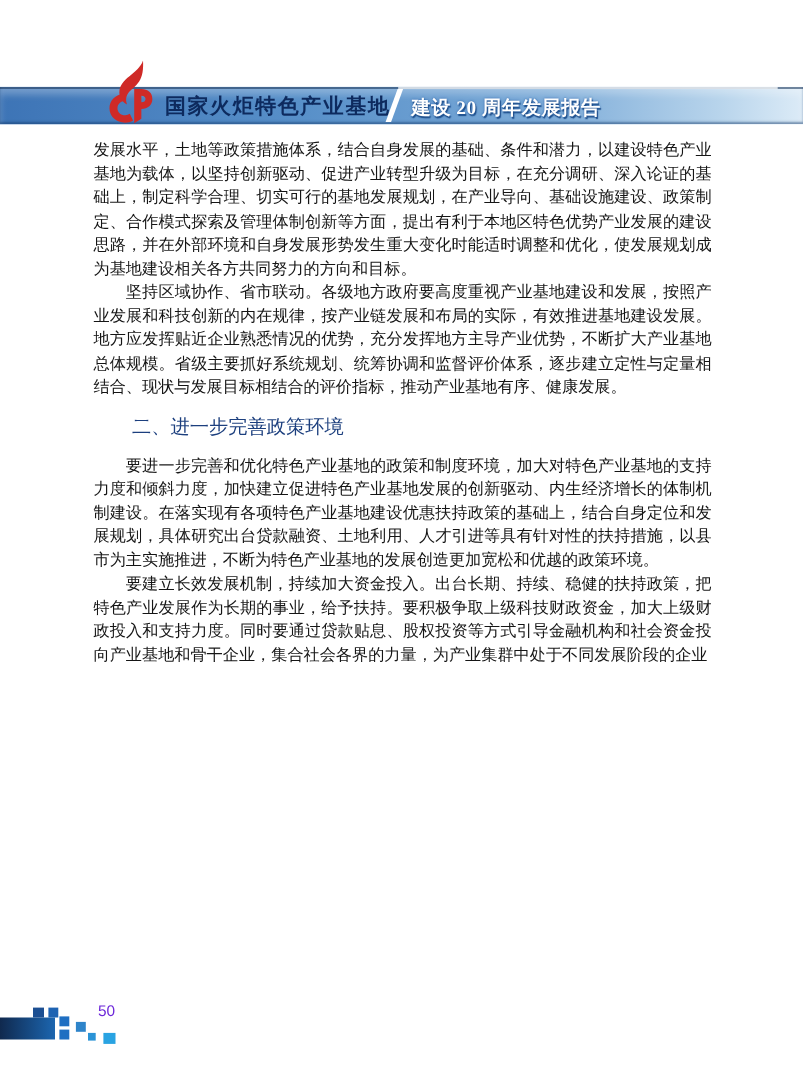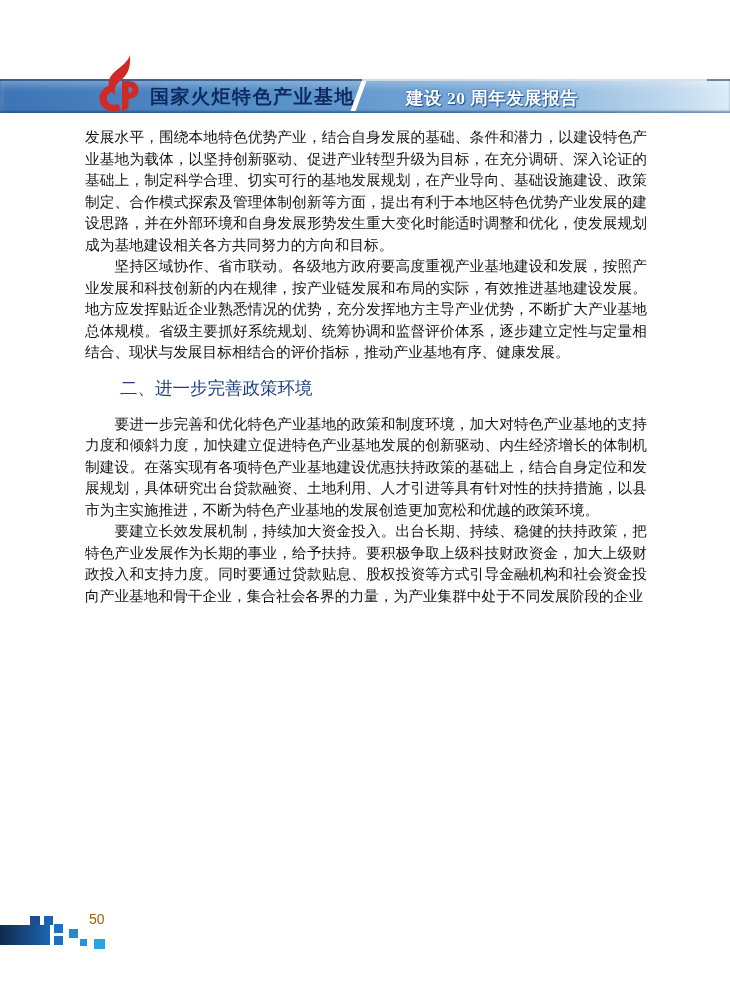--- a/index.html
+++ b/index.html
@@ -24,21 +24,20 @@
     color:#0d2a5e; letter-spacing:1.5px; white-space:nowrap;
   }
   .banner-slash {
     position:absolute; left:356px; top:81px; width:5px; height:30px;
     background:#ffffff; transform:skewX(-20deg);
   }
   .report-title {
     position:absolute; left:374px; top:86px; font-size:17.5px; font-weight:bold;
     color:#ffffff; letter-spacing:.5px; white-space:nowrap;
     text-shadow:1px 1px 1px #1d4e8c, 0 0 2px #2a5fa8;
-    margin-left:32px;
   }
   .logo { position:absolute; left:92px; top:55px; width:54px; height:62px; }
 
   
   .content {
     position:absolute; left:85px; top:127px; width:562px;
     font-size:14.7px; line-height:21.5px; color:#151515;
     text-align:justify;
   }
   .content p { margin:0; text-indent:2em; }
@@ -55,21 +54,21 @@
   .px-t1   { left:30px; top:916px; width:10px; height:9px; background:#1c4f92; }
   .px-t2   { left:44px; top:916px; width:9px;  height:9px; background:#1e63b2; }
   .px-r1   { left:54px; top:924px; width:9px;  height:9px; background:#1f6fc2; }
   .px-r2   { left:54px; top:936px; width:9px;  height:9px; background:#1f6fc2; }
   .px-m    { left:69px; top:929px; width:9px;  height:9px; background:#2e84ca; }
   .px-s    { left:80px; top:939px; width:7px;  height:7px; background:#2a93d6; }
   .px-l    { left:94px; top:939px; width:11px; height:10px; background:#29a3e2; }
   .page-number {
     position:absolute; left:89px; top:911px;
     font-family:"Liberation Sans","DejaVu Sans",sans-serif;
-    font-size:14px; color:#a16207;
+    font-size:14px; color:#6d28d9;
   }
 </style>
 </head>
 <body>
 
 <div class="page">
 
   <div class="banner"></div>
   <div class="banner-topline"></div>
 
@@ -77,21 +76,21 @@
     <path fill="#cf2a27" d="M38 0 C36 6 31 10 26 14 C20 18.5 16.5 23 16.5 29 C16.5 33.5 19 37.5 23.5 40 C22 36 22.5 32 25.5 28.5 C28 25.5 32 23 34.5 19 C37.5 14.5 38.5 8 38 0 Z"></path>
     <path fill="#cf2a27" d="M21 30 C12.5 31 7.5 36.5 7.5 43.5 C7.5 51 13.8 56.5 21.8 56.5 C24.4 56.5 26.9 55.9 29 54.5 L26 48.5 C24.8 49.3 23.4 49.8 21.8 49.8 C17.6 49.8 14.8 47 14.8 43.3 C14.8 39.9 17.2 37.3 21 36.8 Z"></path>
     <path fill="#cf2a27" fill-rule="evenodd" d="M30 26 L30 57 L36.5 53 L36.5 44 C42.5 44 46.5 40.5 46.5 35 C46.5 29.5 42.5 26 36.5 26 Z M36.5 32 C39 32 40.3 33.2 40.3 35 C40.3 36.8 39 38 36.5 38 Z"></path>
   </svg>
 
   <div class="brand-title">国家火炬特色产业基地</div>
   <div class="banner-slash"></div>
   <div class="report-title">建设 20 周年发展报告</div>
 
   <div class="content">
-    <p class="continued">发展水平，围绕本地特色优势产业，结合自身发展的基础、条件和潜力，以建设特色产业基地为载体，以坚持创新驱动、促进产业转型升级为目标，在充分调研、深入论证的基础上，制定科学合理、切实可行的基地发展规划，在产业导向、基础设施建设、政策制定、合作模式探索及管理体制创新等方面，提出有利于本地区特色优势产业发展的建设思路，并在外部环境和自身发展形势发生重大变化时能适时调整和优化，使发展规划成为基地建设相关各方共同努力的方向和目标。</p>
+    <p class="continued">发展水平，土地等政策措施体系，结合自身发展的基础、条件和潜力，以建设特色产业基地为载体，以坚持创新驱动、促进产业转型升级为目标，在充分调研、深入论证的基础上，制定科学合理、切实可行的基地发展规划，在产业导向、基础设施建设、政策制定、合作模式探索及管理体制创新等方面，提出有利于本地区特色优势产业发展的建设思路，并在外部环境和自身发展形势发生重大变化时能适时调整和优化，使发展规划成为基地建设相关各方共同努力的方向和目标。</p>
     <p>坚持区域协作、省市联动。各级地方政府要高度重视产业基地建设和发展，按照产业发展和科技创新的内在规律，按产业链发展和布局的实际，有效推进基地建设发展。地方应发挥贴近企业熟悉情况的优势，充分发挥地方主导产业优势，不断扩大产业基地总体规模。省级主要抓好系统规划、统筹协调和监督评价体系，逐步建立定性与定量相结合、现状与发展目标相结合的评价指标，推动产业基地有序、健康发展。</p>
     <h2 class="section-heading">二、进一步完善政策环境</h2>
     <p>要进一步完善和优化特色产业基地的政策和制度环境，加大对特色产业基地的支持力度和倾斜力度，加快建立促进特色产业基地发展的创新驱动、内生经济增长的体制机制建设。在落实现有各项特色产业基地建设优惠扶持政策的基础上，结合自身定位和发展规划，具体研究出台贷款融资、土地利用、人才引进等具有针对性的扶持措施，以县市为主实施推进，不断为特色产业基地的发展创造更加宽松和优越的政策环境。</p>
     <p>要建立长效发展机制，持续加大资金投入。出台长期、持续、稳健的扶持政策，把特色产业发展作为长期的事业，给予扶持。要积极争取上级科技财政资金，加大上级财政投入和支持力度。同时要通过贷款贴息、股权投资等方式引导金融机构和社会资金投向产业基地和骨干企业，集合社会各界的力量，为产业集群中处于不同发展阶段的企业</p>
   </div>
 
   <div>
     <div class="px px-bar"></div>
     <div class="px px-t1"></div>
     <div class="px px-t2"></div>

